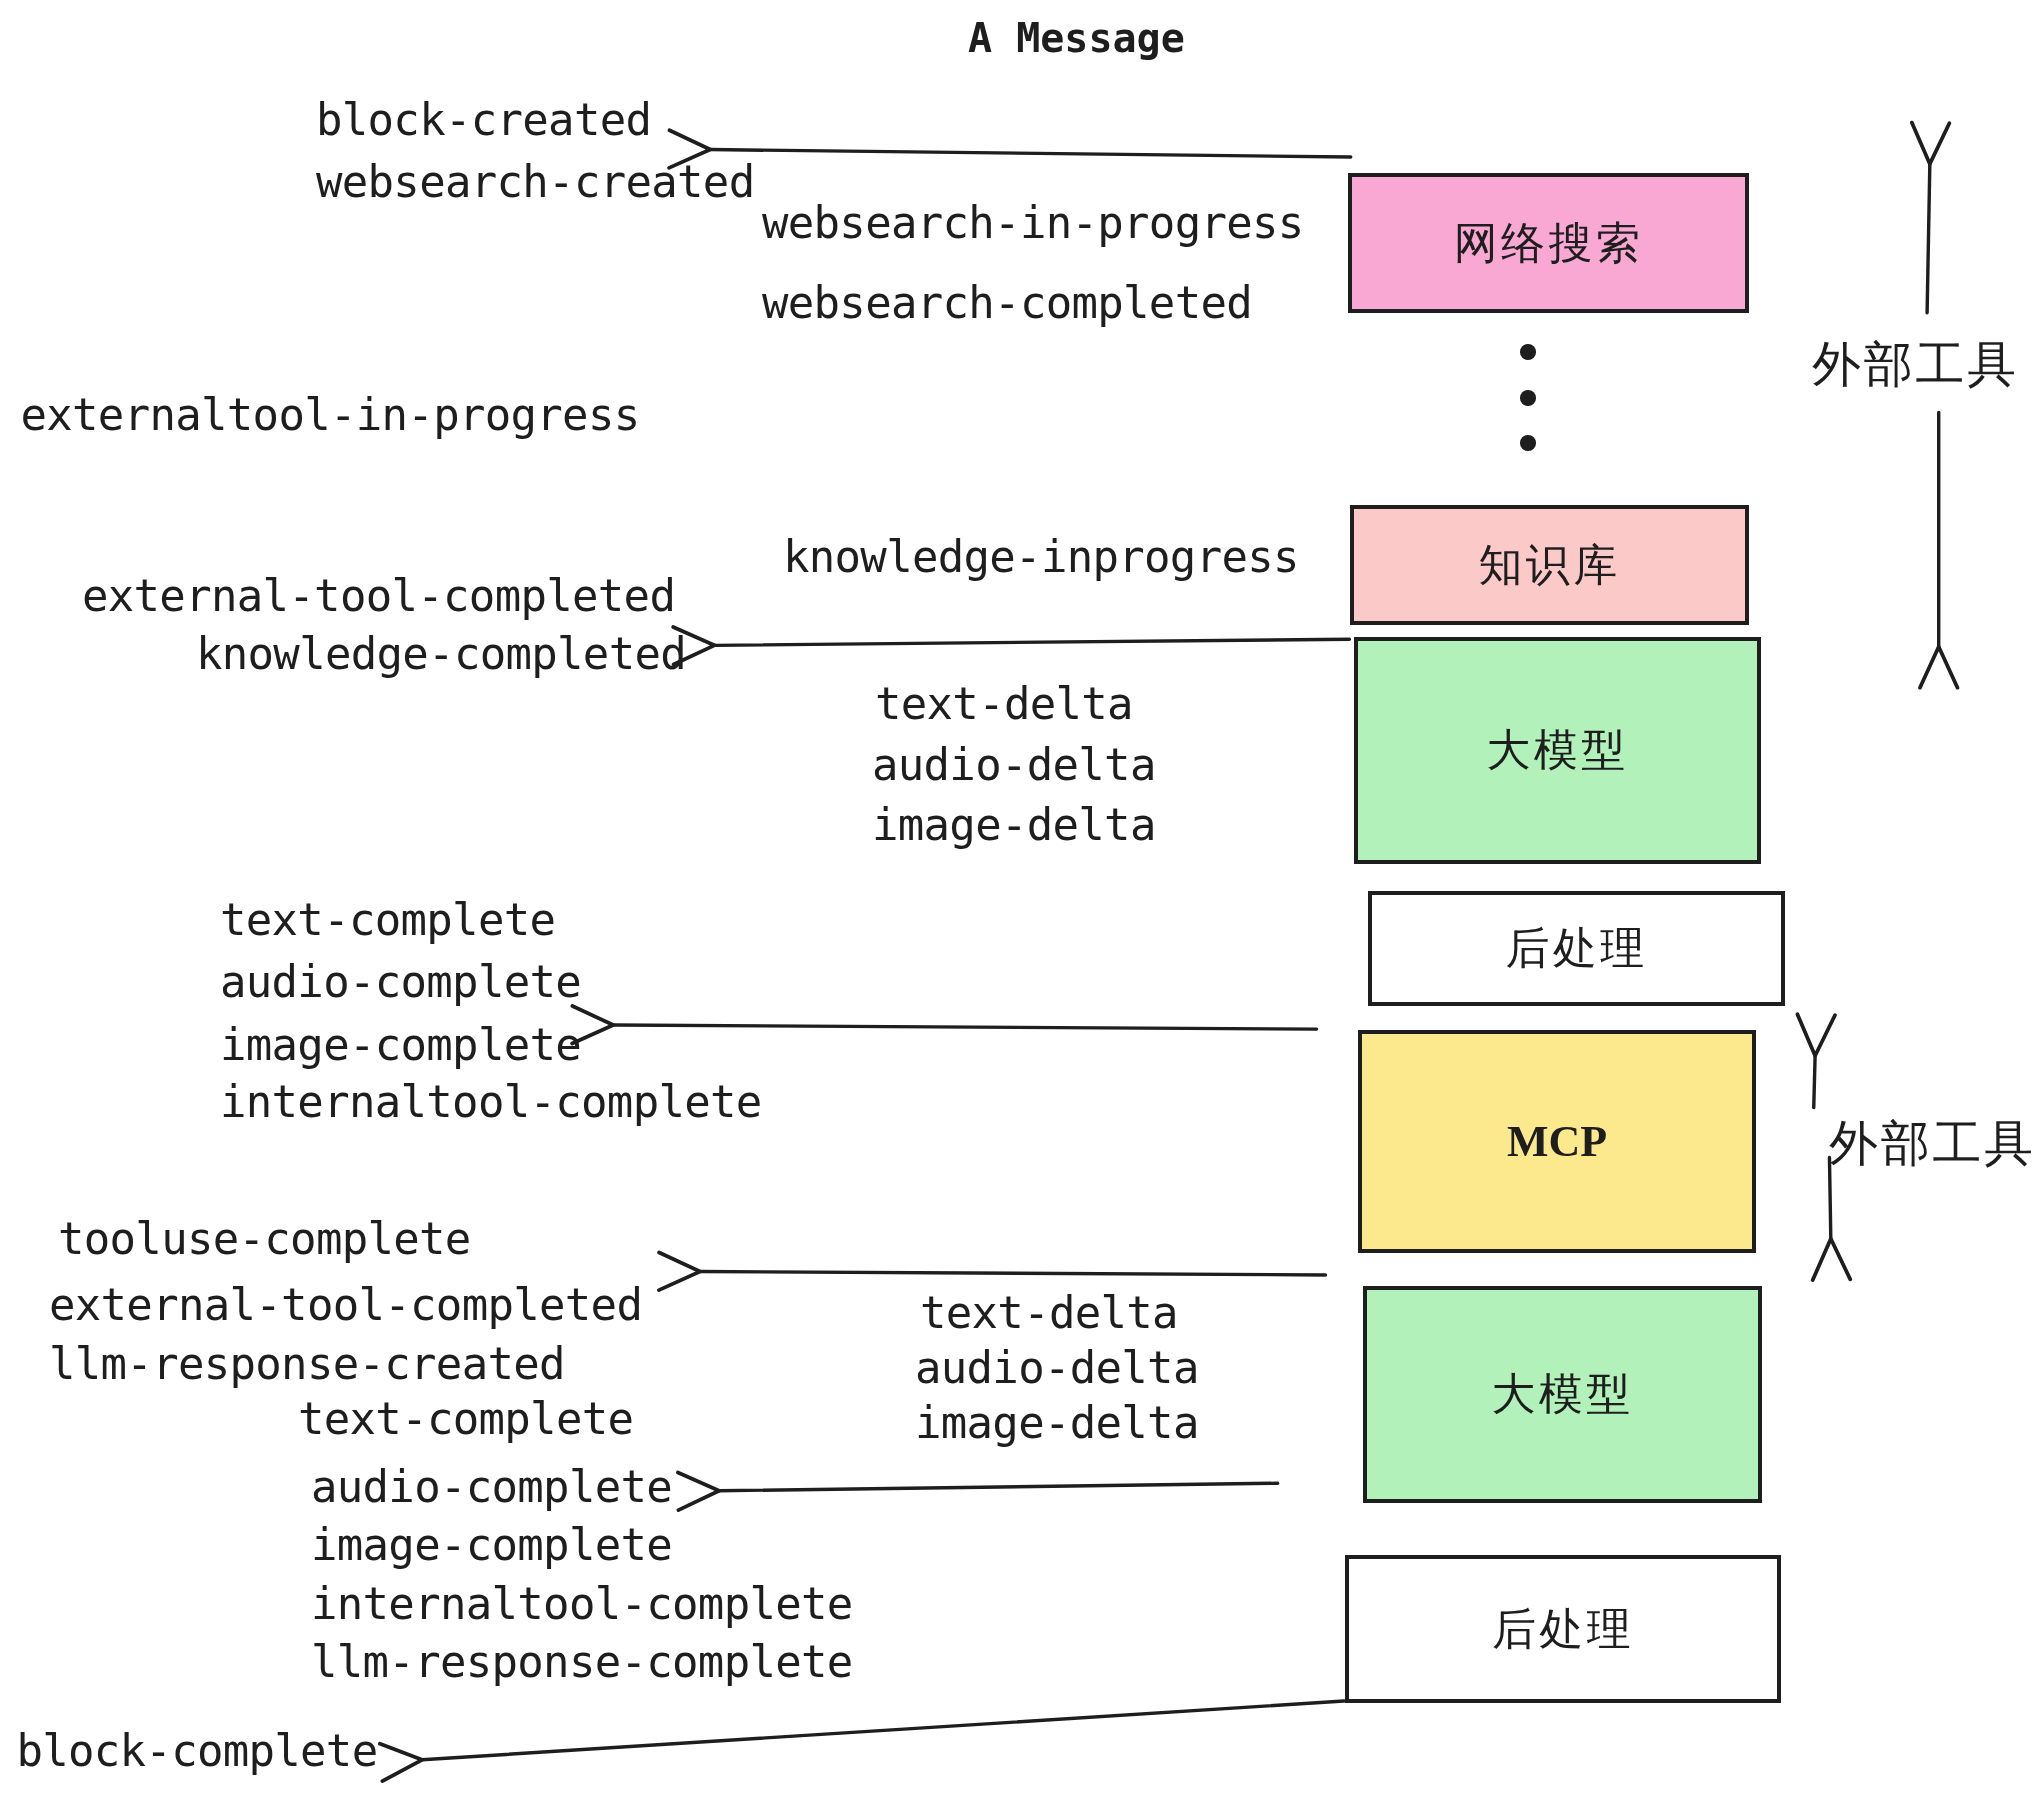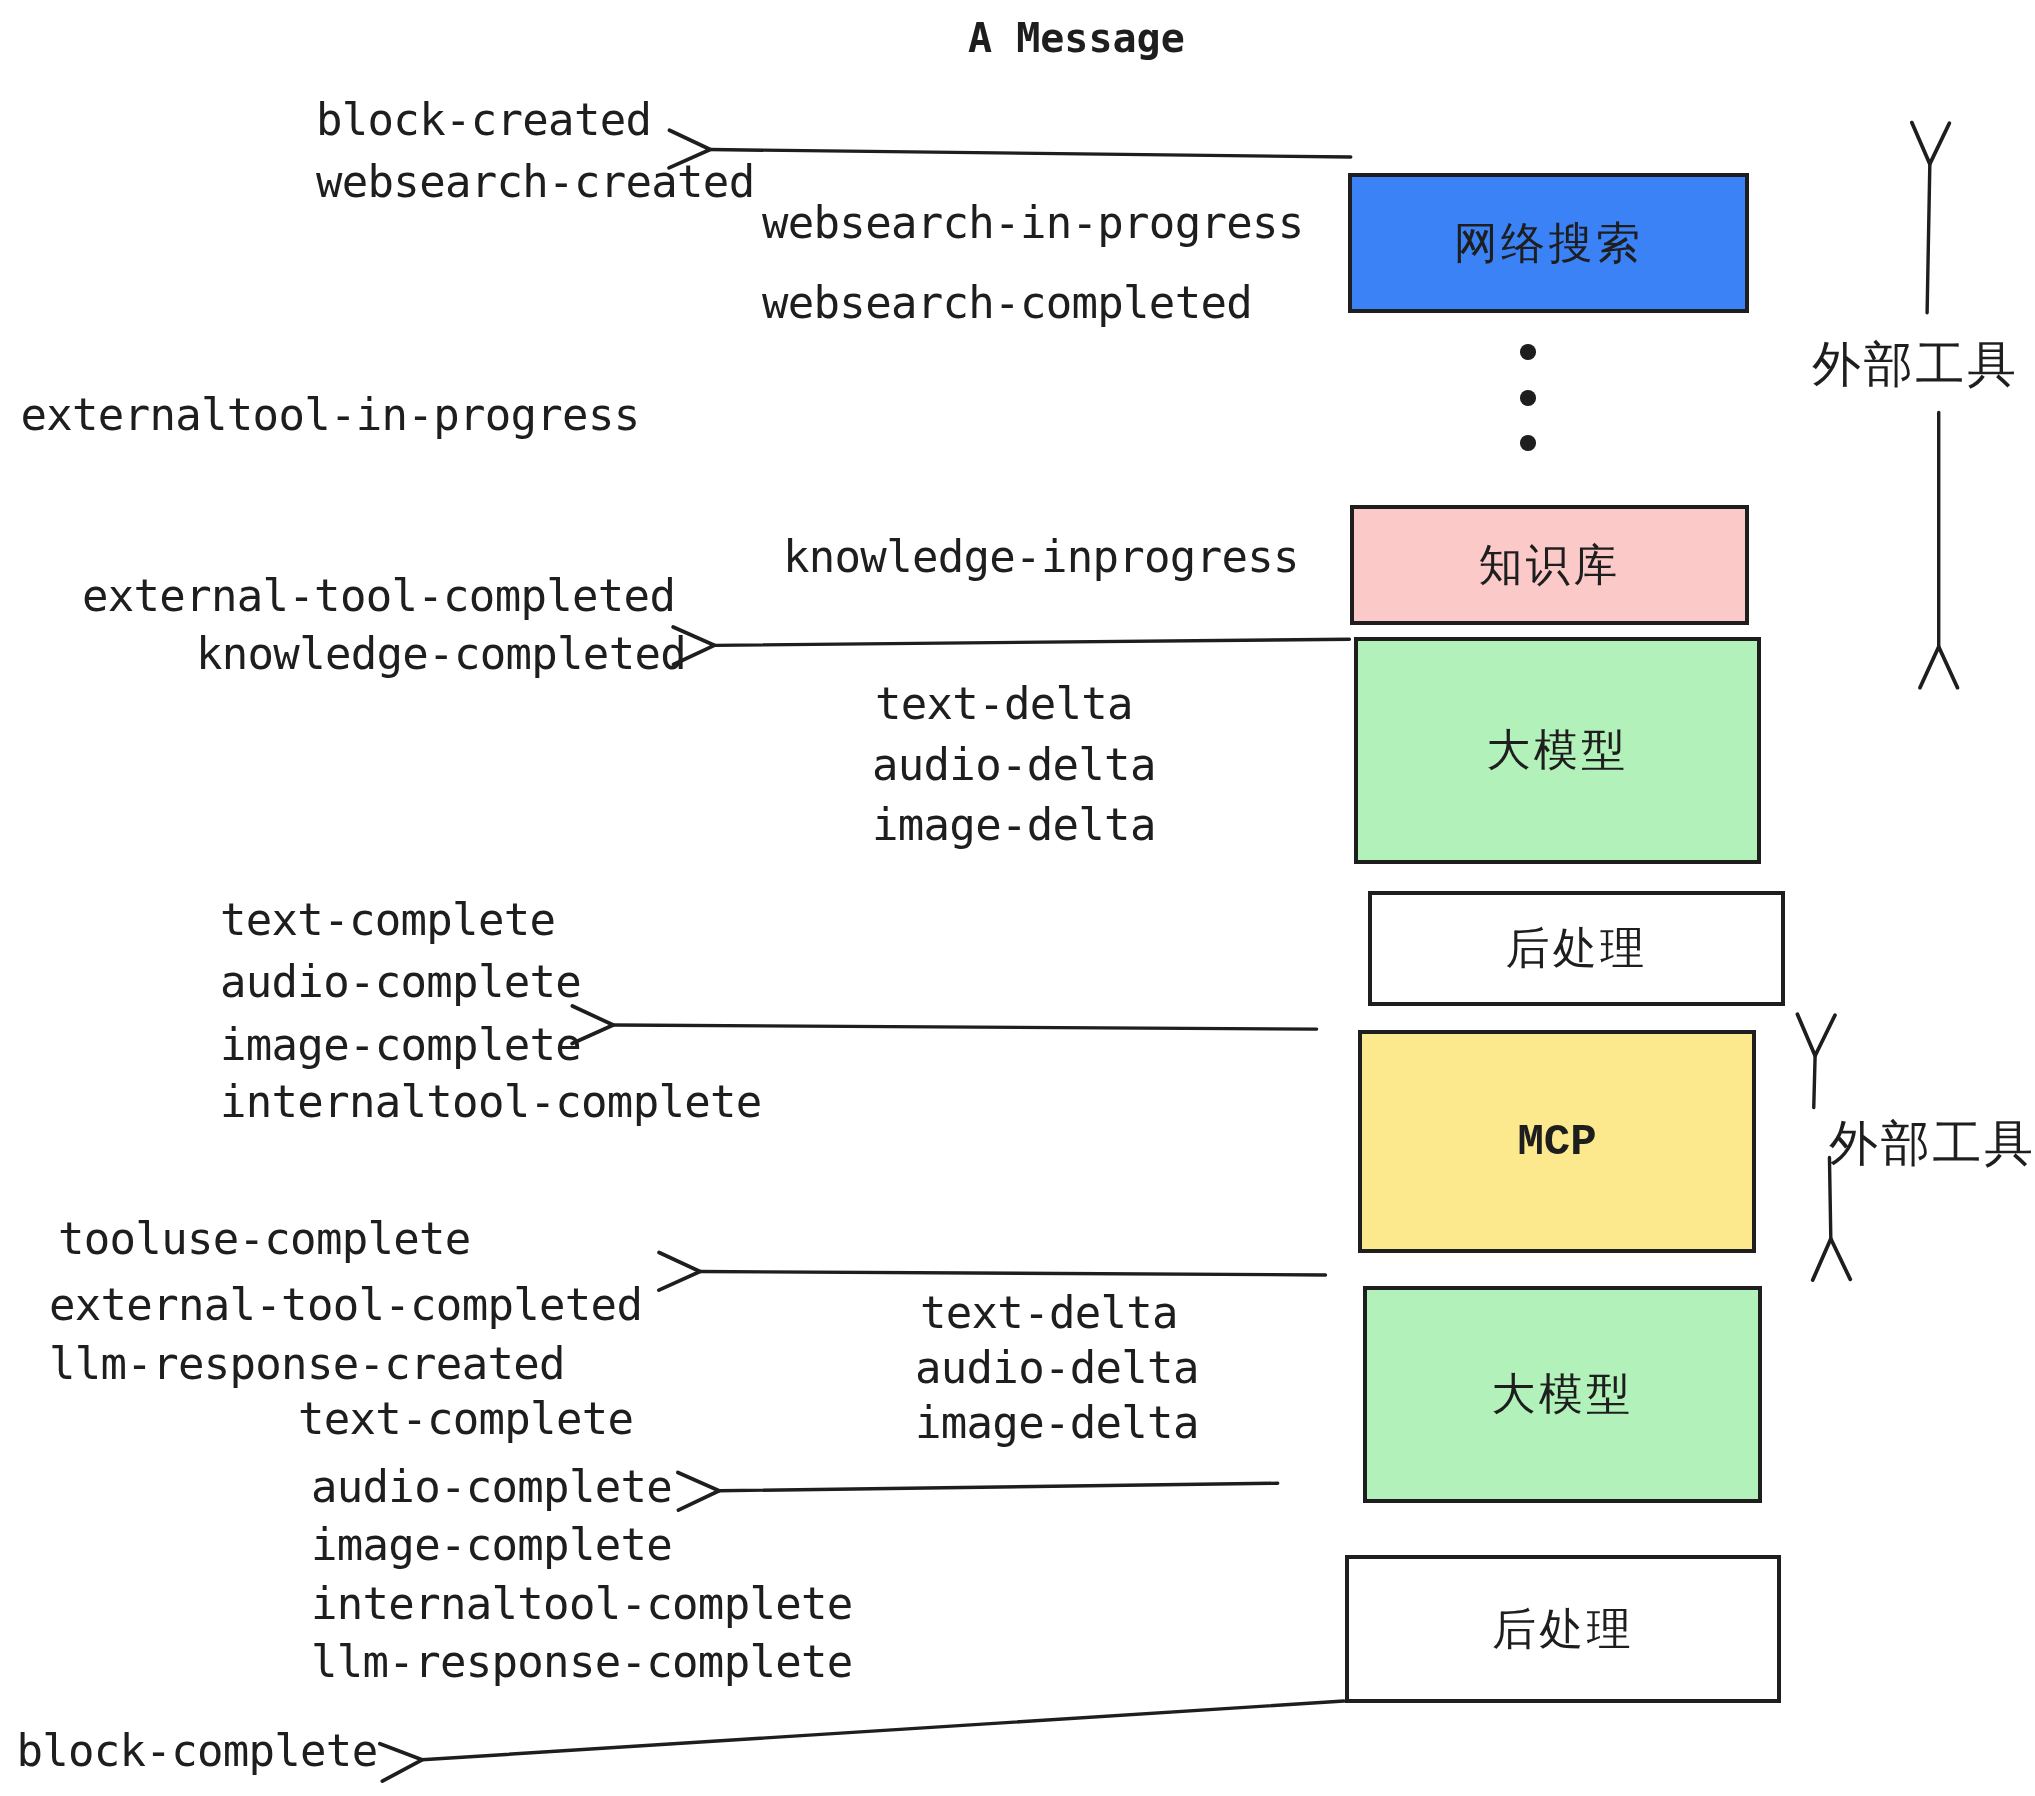--- a/index.html
+++ b/index.html
@@ -31,21 +31,21 @@
     justify-content:center;
     box-sizing:border-box;
   }
   .node-label{
     font-family:"Liberation Sans","DejaVu Sans",sans-serif;
     font-size:44px;
     letter-spacing:3.4px;
     white-space:nowrap;
   }
   .node-label.mono{
-    font-family:Liberation Mono, monospace;
+    font-family:Liberation Serif, serif;
     letter-spacing:0;
     font-weight:bold;
   }
   .annot{
     position:absolute;
     font-family:"Liberation Sans","DejaVu Sans",sans-serif;
     font-size:49px;
     letter-spacing:2.7px;
     white-space:nowrap;
   }
@@ -105,21 +105,21 @@
   <div class="evt" style="left:298px;top:1393px;">text-complete</div>
   <div class="evt" style="left:920px;top:1287px;">text-delta</div>
   <div class="evt" style="left:915px;top:1342px;">audio-delta</div>
   <div class="evt" style="left:915px;top:1397px;">image-delta</div>
   <div class="evt" style="left:311px;top:1461px;">audio-complete</div>
   <div class="evt" style="left:311px;top:1519px;">image-complete</div>
   <div class="evt" style="left:311px;top:1578px;">internaltool-complete</div>
   <div class="evt" style="left:311px;top:1636px;">llm-response-complete</div>
   <div class="evt" style="left:16.4px;top:1725px;">block-complete</div>
 
-  <div class="node" style="left: 1348px; top: 173px; width: 401px; height: 140px; background-color: #3b82f6;">
+  <div class="node" style="left: 1348px; top: 173px; width: 401px; height: 140px; background-color: #f9a8d4;">
     <span class="node-label">网络搜索</span>
   </div>
 
   <div class="node" style="left: 1350px; top: 505px; width: 399px; height: 120px; background-color: rgb(252, 201, 201);">
     <span class="node-label">知识库</span>
   </div>
 
   <div class="node" style="left: 1354px; top: 637px; width: 407px; height: 227px; background-color: rgb(179, 241, 187);">
     <span class="node-label">大模型</span>
   </div>

